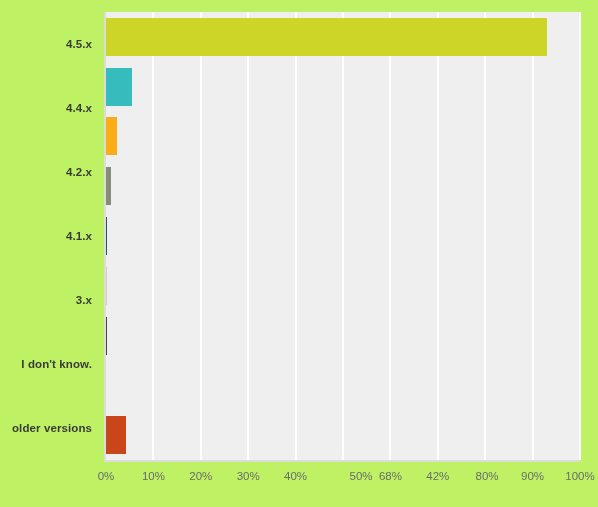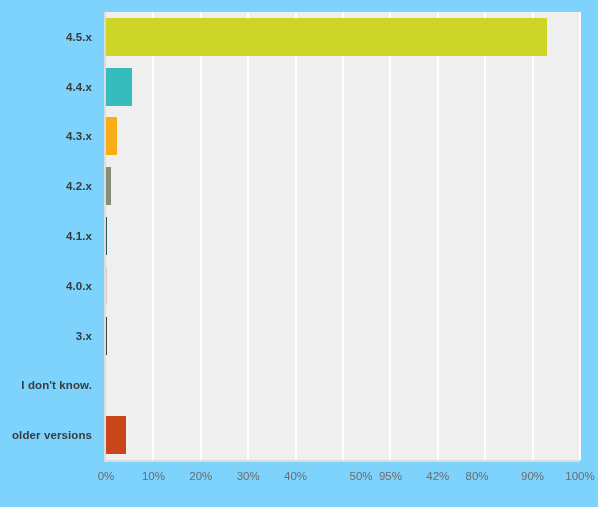--- a/index.html
+++ b/index.html
@@ -11,21 +11,21 @@
     height: 507px;
     background: #ffffff;
     font-family: "Liberation Sans", sans-serif;
     overflow: hidden;
   }
 
   #chart-root {
     position: relative;
     width: 598px;
     height: 507px;
-    background: #7dd3fc;
+    background: #bef264;
   }
 
   
   #y-axis-labels {
     position: absolute;
     left: 0px;
     top: 12px;
     width: 100px;
     height: 448px;
     display: flex;
@@ -123,30 +123,24 @@
 <div id="chart-root">
 
   <div id="y-axis-labels">
     <div class="y-tick">
       <span class="y-tick-label">4.5.x</span>
     </div>
     <div class="y-tick">
       <span class="y-tick-label">4.4.x</span>
     </div>
     <div class="y-tick">
-      <span class="y-tick-label">4.3.x</span>
-    </div>
-    <div class="y-tick">
       <span class="y-tick-label">4.2.x</span>
     </div>
     <div class="y-tick">
       <span class="y-tick-label">4.1.x</span>
-    </div>
-    <div class="y-tick">
-      <span class="y-tick-label">4.0.x</span>
     </div>
     <div class="y-tick">
       <span class="y-tick-label">3.x</span>
     </div>
     <div class="y-tick">
       <span class="y-tick-label">I don't know.</span>
     </div>
     <div class="y-tick">
       <span class="y-tick-label">older versions</span>
     </div>
@@ -198,20 +192,20 @@
     </div>
   </div>
 
   <div id="x-axis-labels">
       <span class="x-tick-label" style="left: 0px; color: rgb(107, 107, 107);">0%</span>
       <span class="x-tick-label" style="left: 47.4px; color: rgb(107, 107, 107);">10%</span>
       <span class="x-tick-label" style="left: 94.8px; color: rgb(107, 107, 107);">20%</span>
       <span class="x-tick-label" style="left: 142.2px; color: rgb(107, 107, 107);">30%</span>
       <span class="x-tick-label" style="left: 189.6px; color: rgb(107, 107, 107);">40%</span>
       <span class="x-tick-label" style="left: 237px; color: rgb(107, 107, 107); padding-left: 36px;">50%</span>
-      <span class="x-tick-label" style="left: 284.4px; color: rgb(107, 107, 107);">95%</span>
+      <span class="x-tick-label" style="left: 284.4px; color: rgb(107, 107, 107);">68%</span>
       <span class="x-tick-label" style="left: 331.8px; color: rgb(107, 107, 107);">42%</span>
-      <span class="x-tick-label" style="left: 371px; color: rgb(107, 107, 107);">80%</span>
+      <span class="x-tick-label" style="left: 381px; color: rgb(107, 107, 107);">80%</span>
       <span class="x-tick-label" style="left: 426.6px; color: rgb(107, 107, 107);">90%</span>
       <span class="x-tick-label" style="left: 474px; color: rgb(107, 107, 107);">100%</span>
     </div>
 
 </div>
 
 </body></html>

